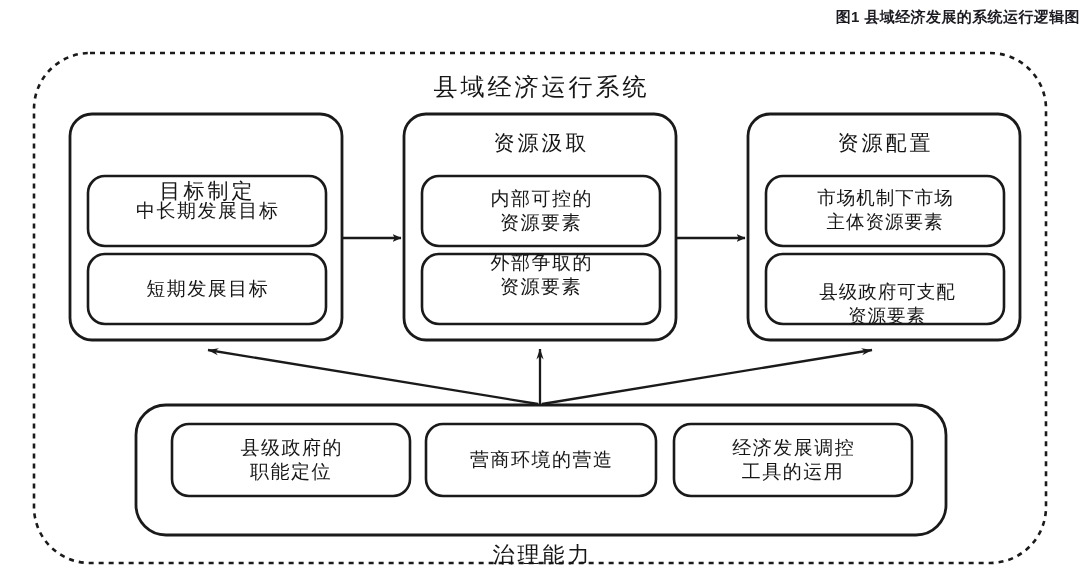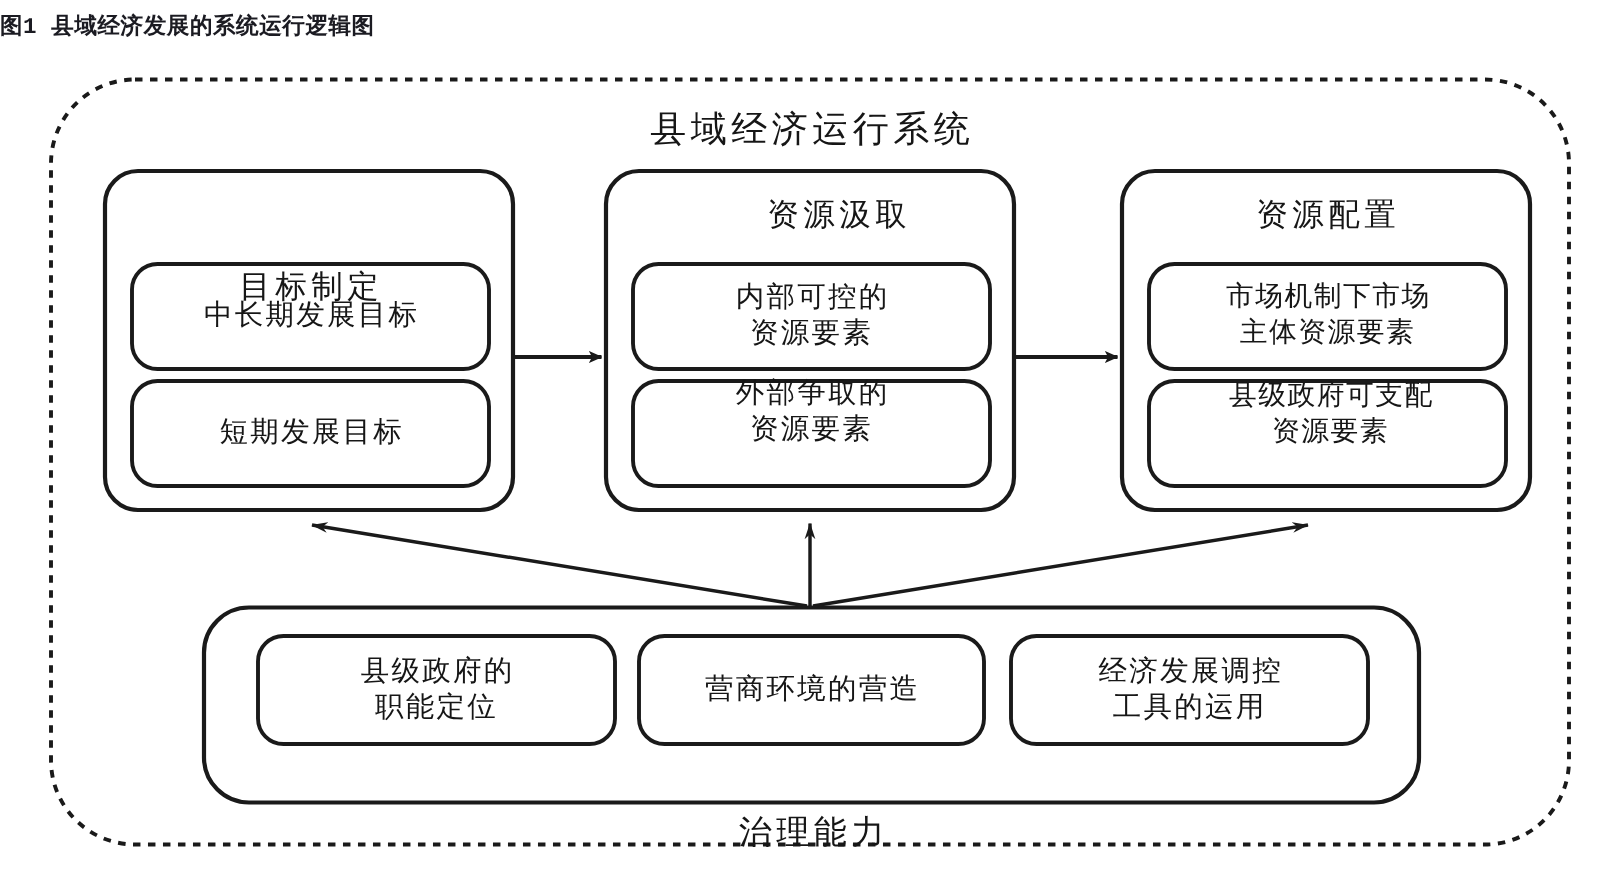--- a/index.html
+++ b/index.html
@@ -21,22 +21,22 @@
     width: 1080px;
     height: 587px;
   }
 
   
   .figure-caption {
     position: absolute;
     left: 0;
     top: 8px;
     width: 1080px;
-    text-align: left;
-    font-family: Liberation Mono, monospace;
+    text-align: right;
+    font-family: Liberation Sans, sans-serif;
     font-weight: bold;
     font-size: 15px;
     letter-spacing: 0.4px;
     color: #1b1b22;
     white-space: nowrap;
   }
 
   
   #diagram-svg {
     position: absolute;
@@ -145,30 +145,30 @@
   </svg>
 
   <div class="txt-layer">
 
     <div class="lbl system-title" style="left:380px; top:70px; width:320px; height:34px;">县域经济运行系统</div>
 
     <div class="lbl group-title" style="left:70px; top:124px; width:272px; height:38px;margin-top:48px;">目标制定</div>
     <div class="lbl sub-label" style="left:88px; top:176px; width:238px; height:70px;">中长期发展目标</div>
     <div class="lbl sub-label" style="left:88px; top:254px; width:238px; height:70px;border-radius:18px;">短期发展目标</div>
 
-    <div class="lbl group-title" style="left:404px; top:124px; width:252px; height:38px;padding-left:28px;">资源汲取</div>
+    <div class="lbl group-title" style="left:386px; top:124px; width:252px; height:38px;padding-left:28px;">资源汲取</div>
     <div class="lbl sub-label" style="left:422px; top:176px; width:238px; height:70px;">内部可控的
 资源要素</div>
     <div class="lbl sub-label" style="left:422px; top:240px; width:238px; height:70px;">外部争取的
 资源要素</div>
 
     <div class="lbl group-title" style="left:748px; top:124px; width:272px; height:38px;">资源配置</div>
     <div class="lbl sub-label wide" style="left:766px; top:176px; width:238px; height:70px;">市场机制下市场
 主体资源要素</div>
-    <div class="lbl sub-label wide" style="left:766px; top:242px; width:242px; height:70px;">县级政府可支配
+    <div class="lbl sub-label wide" style="left:766px; top:270px; width:242px; height:70px;">县级政府可支配
 资源要素</div>
 
     <div class="lbl sub-label" style="left:172px; top:424px; width:238px; height:72px;">县级政府的
 职能定位</div>
     <div class="lbl sub-label" style="left:426px; top:424px; width:230px; height:72px;">营商环境的营造</div>
     <div class="lbl sub-label" style="left:674px; top:424px; width:238px; height:72px;">经济发展调控
 工具的运用</div>
     <div class="lbl gov-title" style="left:136px; top:497px; width:810px; height:36px;margin-top:40px;">治理能力</div>
 
   </div>

